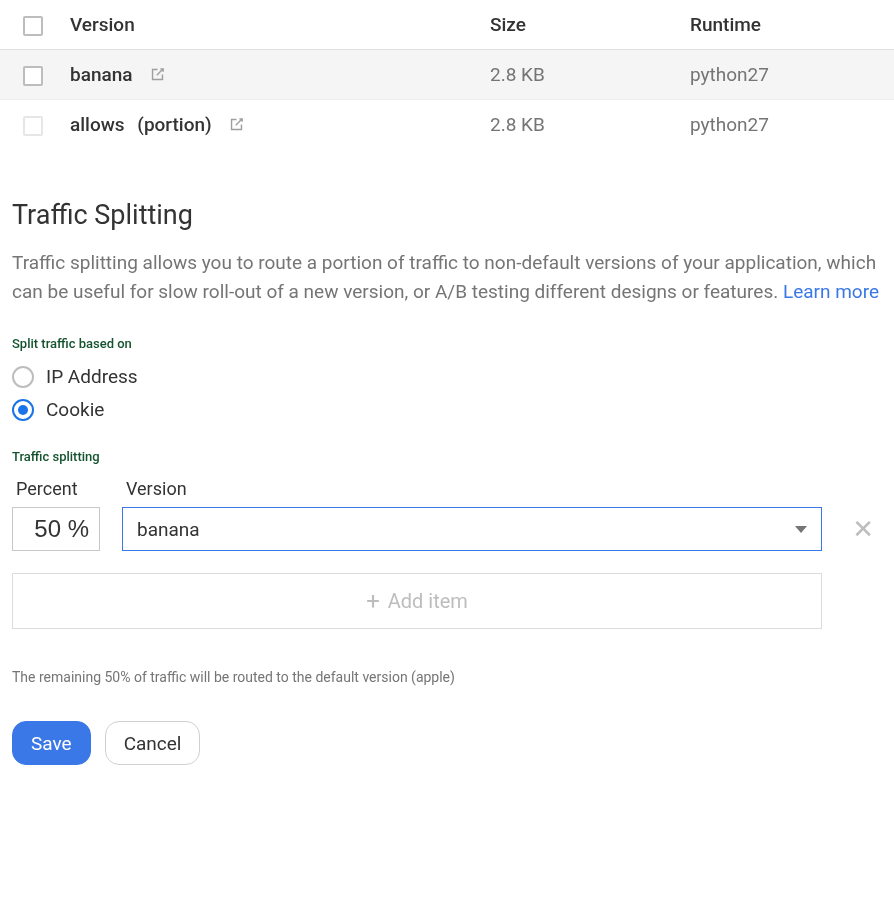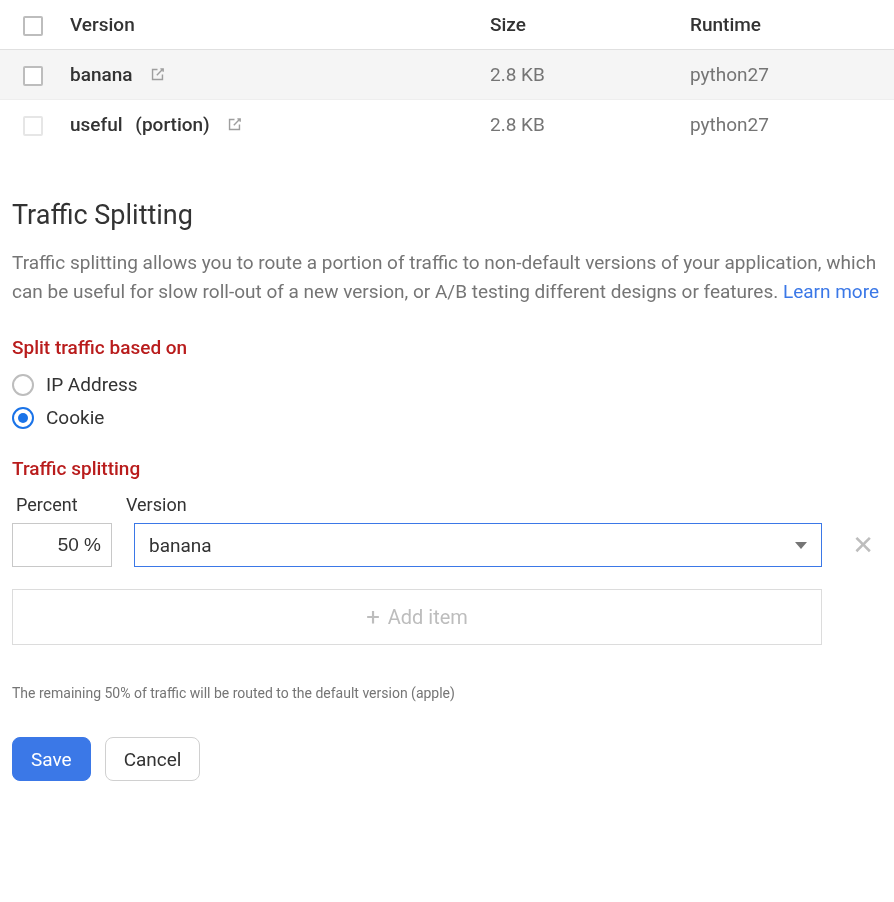--- a/index.html
+++ b/index.html
@@ -45,38 +45,38 @@
     .checkbox-box.disabled { border-color: #e6e6e6; }
     .ext-icon { width: 17px; height: 17px; display:inline-block; vertical-align: -2px; margin-left: 4px; }
     .ext-icon svg { display:block; }
     .ext-path { fill: none; stroke: #9e9e9e; stroke-width: 2; }
 
     
     .section { padding: 0 12px; }
     h2.section-title { font-size: 27px; font-weight: 400; color: #333; margin: 50px 0 18px; }
     p.section-desc { font-size: 19px; color: #757575; line-height: 1.5; margin-bottom: 30px; }
     a.learn-more { color: #3b78e7; text-decoration: none; }
-    .subhead { font-size: 19px; font-weight: 500; color: #b91c1c; margin: 18px 0 14px; }
+    .subhead { font-size: 13px; font-weight: 500; color: #14532d; margin: 18px 0 14px; }
 
     
     .radio-option { display:flex; align-items:center; margin: 10px 0; font-size: 19px; color: #333; cursor: pointer; }
     .radio-circle { width: 22px; height: 22px; border: 2px solid #bdbdbd; border-radius: 50%; margin-right: 12px; display:flex; align-items:center; justify-content:center; }
     .radio-circle.selected { border-color: #1a73e8; }
     .radio-dot { width: 10px; height: 10px; border-radius: 50%; background: #1a73e8; }
 
     
     .split-editor { margin-top: 4px; }
     .split-headers { display:flex; gap: 22px; margin: 10px 4px 8px; }
     .split-headers .hdr-percent { width: 88px; font-size: 18px; color: #333; }
     .split-headers .hdr-version { font-size: 18px; color: #333; }
     .split-row { display:flex; align-items:center; gap: 22px; }
     .percent-input {
-      width: 100px; height: 44px;
+      width: 88px; height: 44px;
       border: 1px solid #c8c8c8;
-      font-size: 19px; color: #333;
+      font-size: 24px; color: #333;
       text-align: right;
       padding: 0 10px;
     }
     .version-select {
       flex: 1; height: 44px;
       border: 1px solid #3b78e7;
       display:flex; align-items:center; justify-content:space-between;
       padding: 0 14px;
       font-size: 19px; color: #333;
       background: #fff;
@@ -93,21 +93,21 @@
       font-size: 20px;
       display:flex; align-items:center; justify-content:center;
       gap: 8px;
     }
     .plus-icon { font-size: 24px; line-height: 1; }
 
     .remaining-note { margin-top: 40px; font-size: 14px; color: #757575; }
 
     
     .button-row { margin-top: 36px; display:flex; gap: 14px; padding-bottom: 20px; }
-    .btn { height: 44px; padding: 0 18px; font-size: 19px; border-radius: 8px; cursor: pointer; display:flex; align-items:center; }
+    .btn { height: 44px; padding: 0 18px; font-size: 19px; border-radius: 14px; cursor: pointer; display:flex; align-items:center; }
     .btn-primary { background: #3b78e7; color: #fff; border: 1px solid #3b78e7; }
     .btn-secondary { background: #fff; color: #333; border: 1px solid #d0d0d0; }
   </style>
 </head>
 <body>
 
 <table class="versions-table">
   <thead>
     <tr>
       <th class="col-check">
@@ -132,21 +132,21 @@
         </span>
       </td>
       <td>2.8 KB</td>
       <td>python27</td>
     </tr>
     <tr>
       <td class="col-check">
         <span class="checkbox-box disabled"></span>
       </td>
       <td class="col-version">
-        <span class="version-name">useful</span><span class="version-name"> (portion)</span>
+        <span class="version-name">allows</span><span class="version-name"> (portion)</span>
         <span class="ext-icon">
           <svg viewBox="0 0 24 24">
               <path class="ext-path" d="M16 4h4v4M20 4l-9 9M12 5H5v14h14v-7"></path>
             </svg>
         </span>
       </td>
       <td>2.8 KB</td>
       <td>python27</td>
     </tr>
   </tbody>

